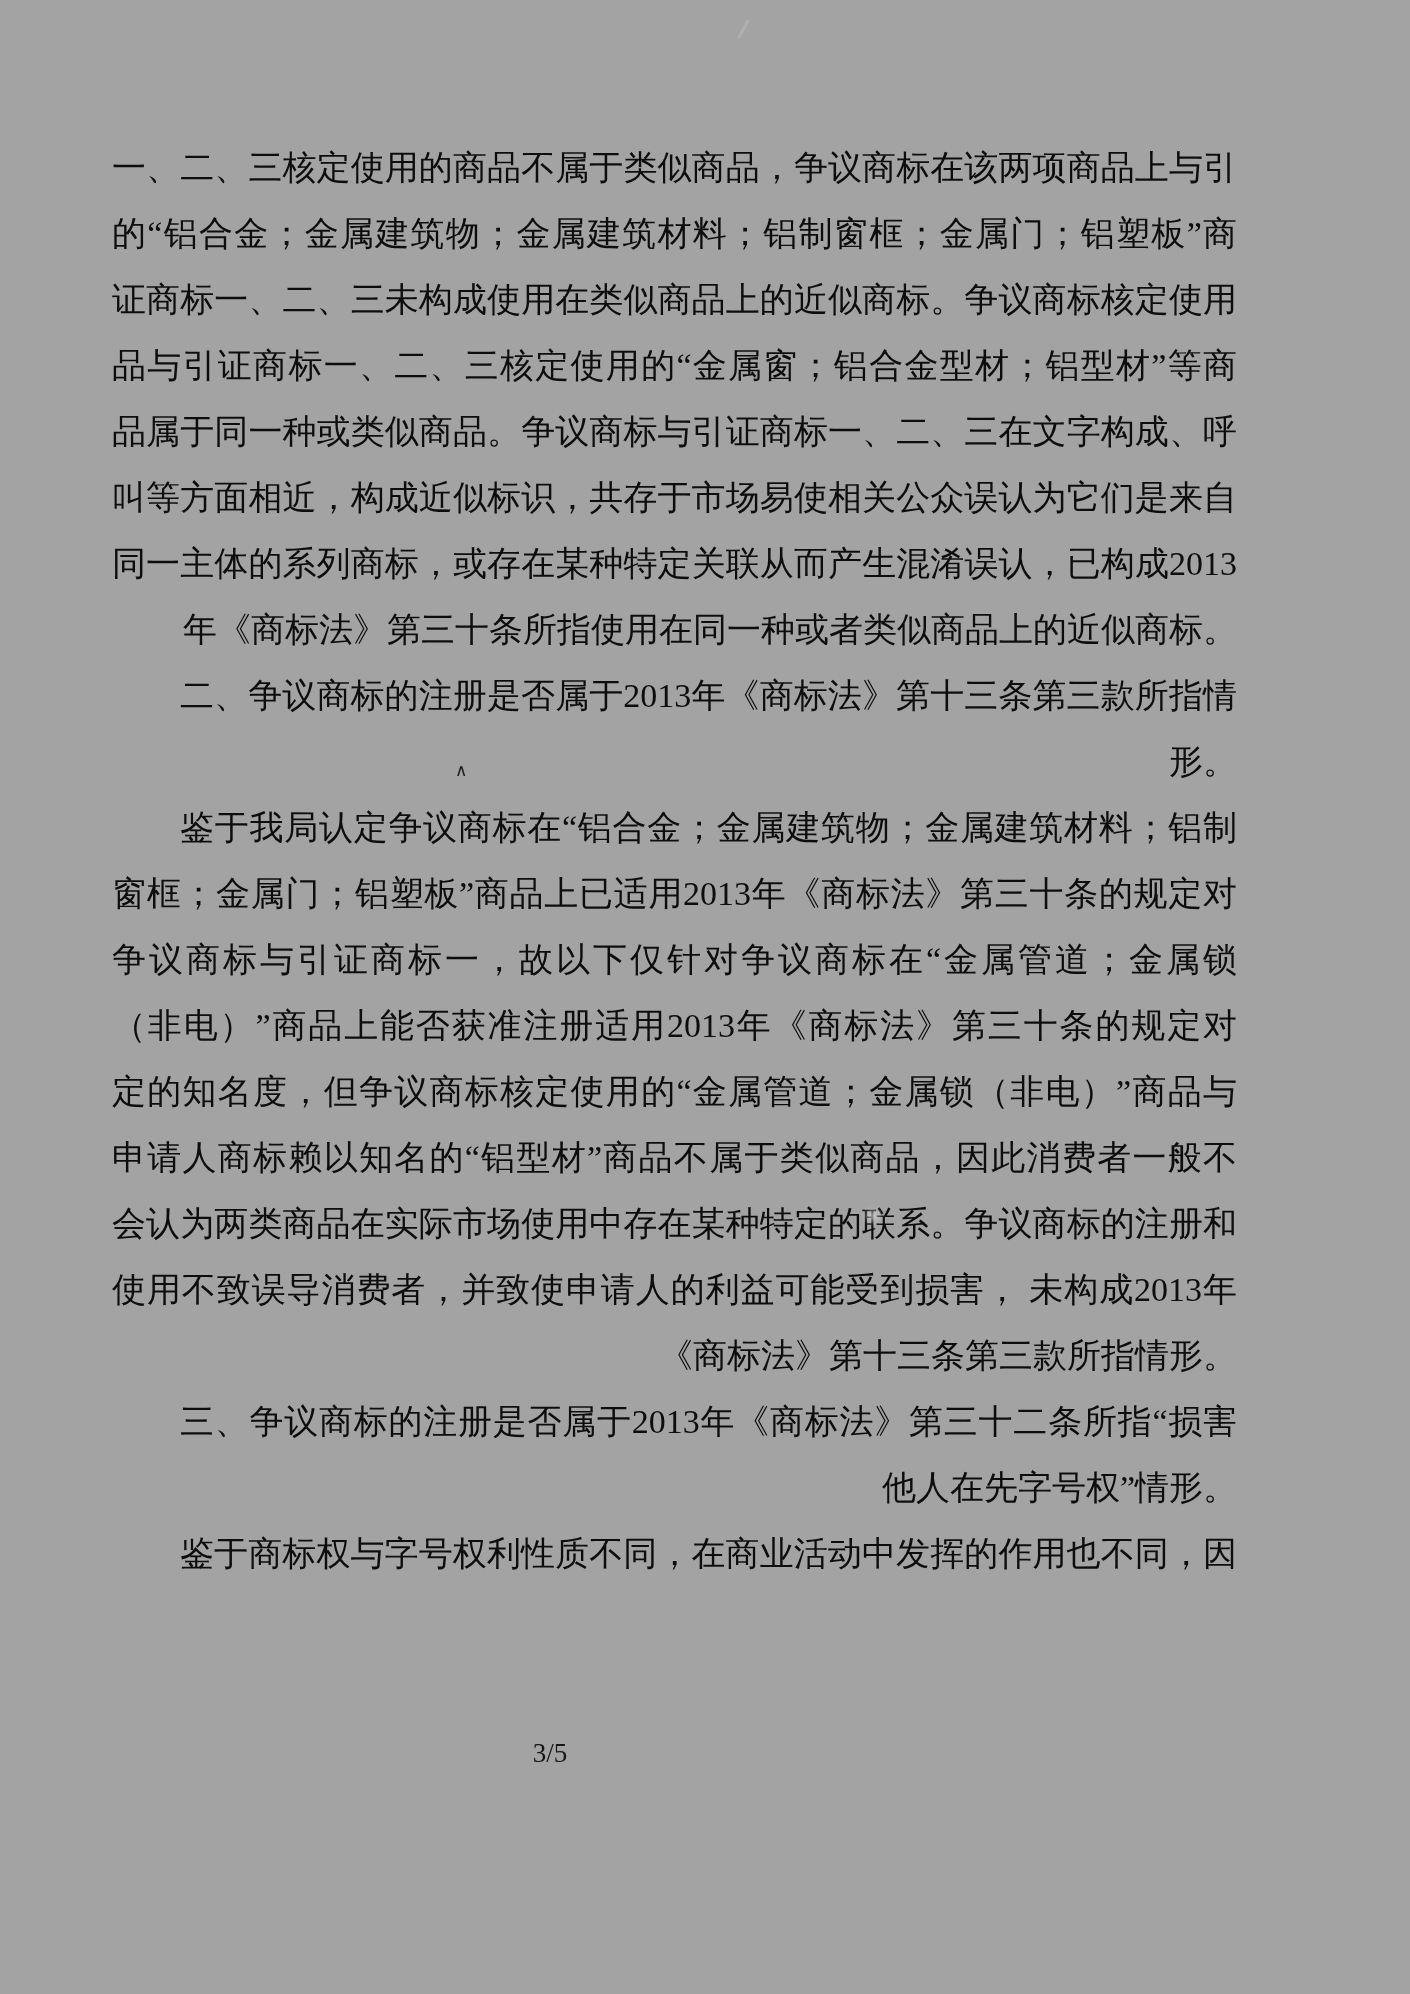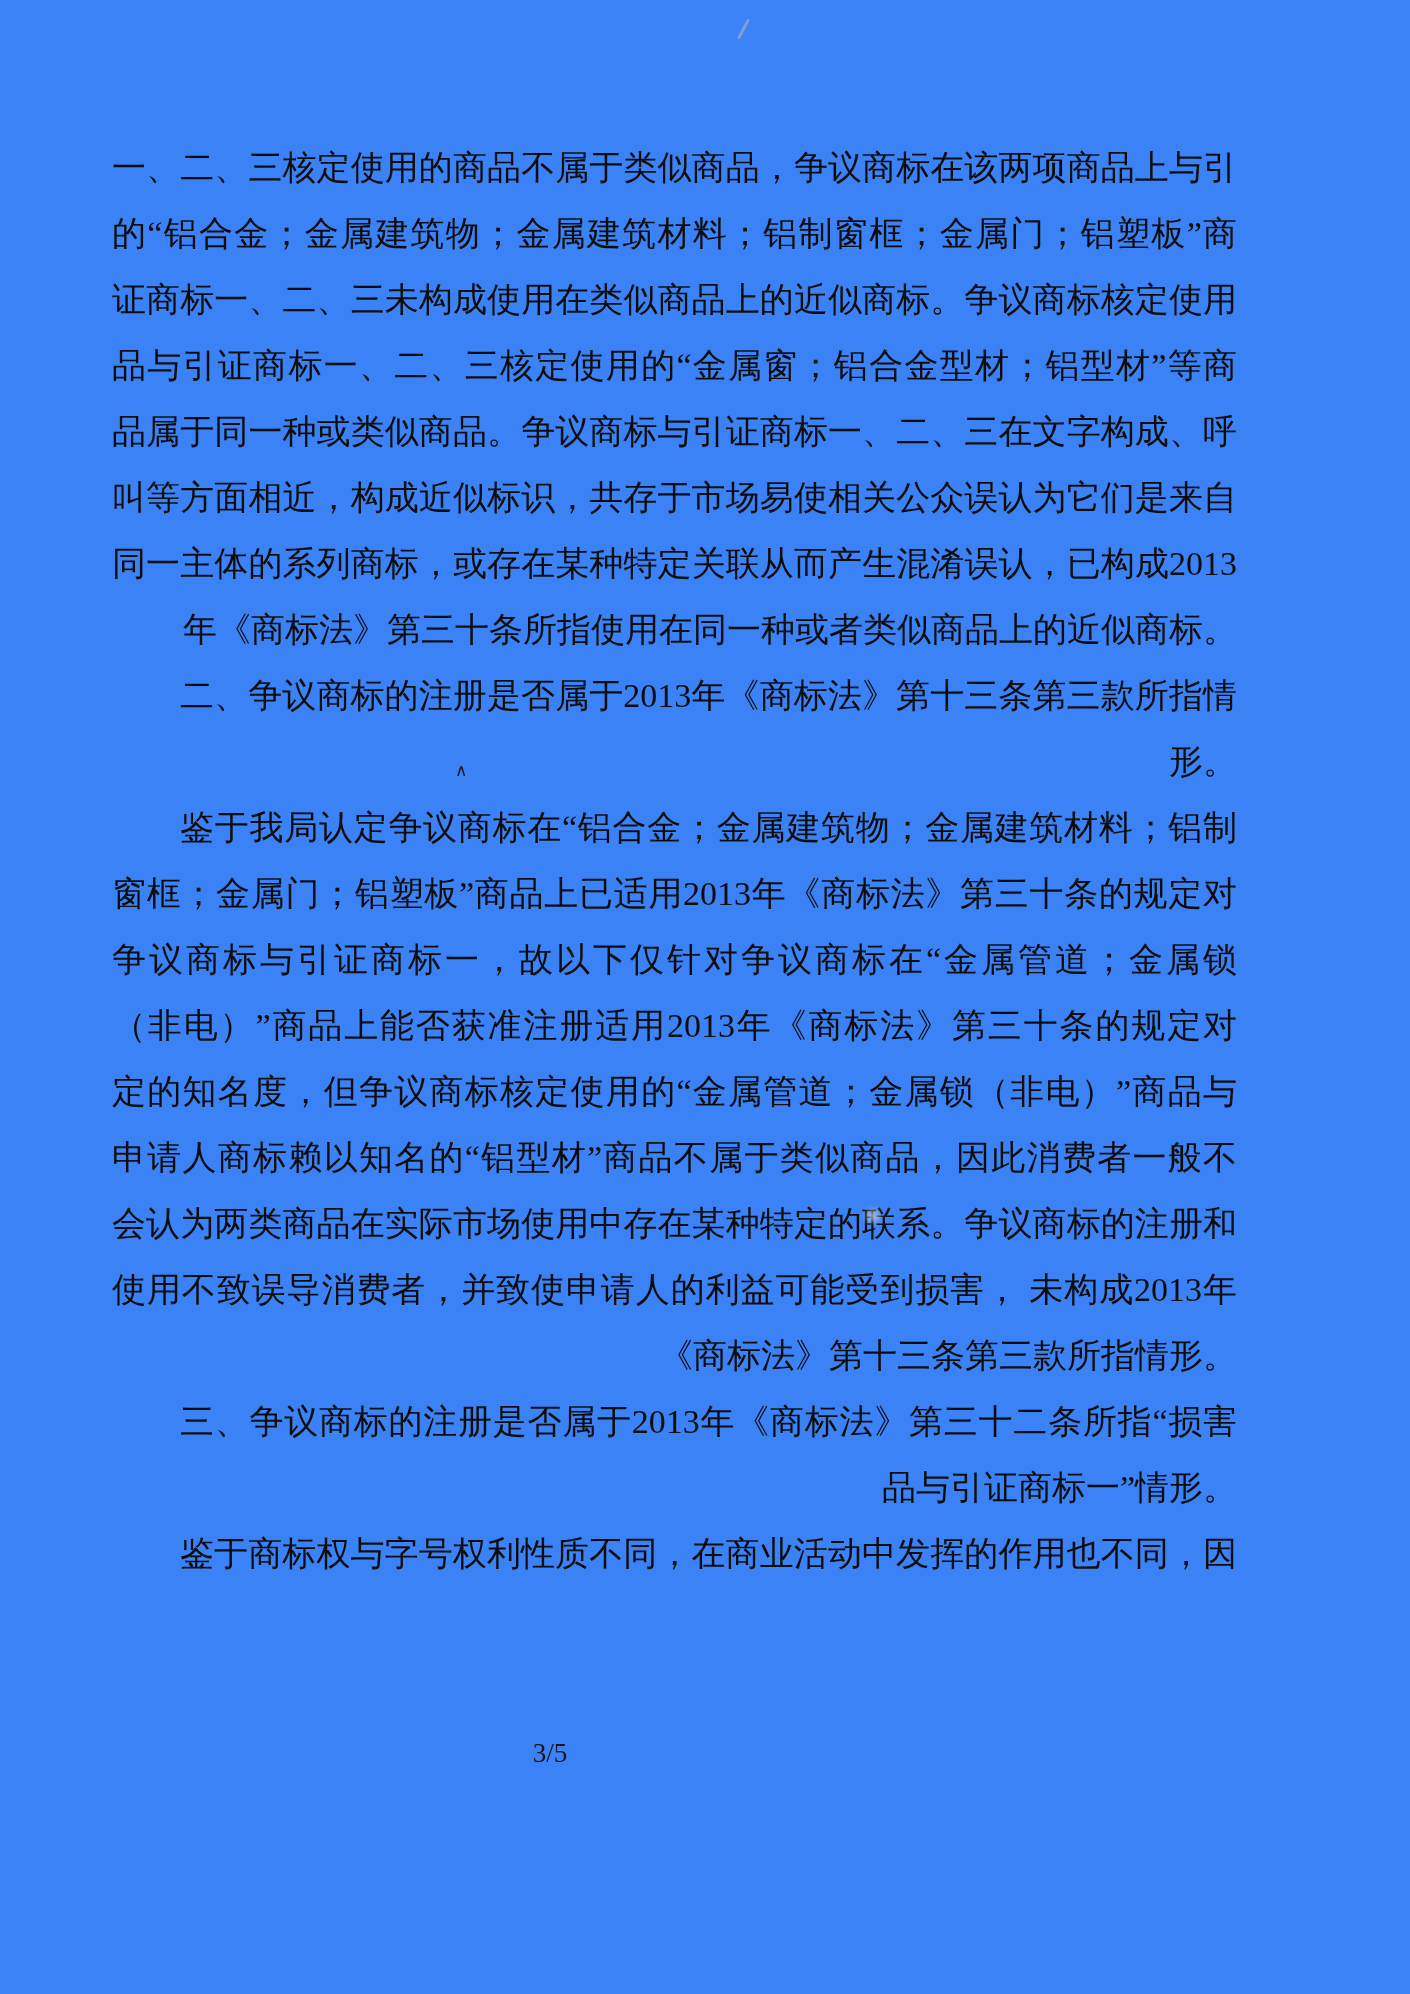--- a/index.html
+++ b/index.html
@@ -1,19 +1,19 @@
 <!DOCTYPE html>
 <html><head>
 <meta charset="utf-8">
 <style>
   html,body{margin:0;padding:0;background:#e8e8e8;}
   .page{
     position:relative;
     width:1410px;height:1994px;
-    background:#3b82f6;
+    background:#a3a3a3;
     overflow:hidden;
     font-family:"Liberation Serif","DejaVu Serif",serif;
   }
   .doc{
     position:absolute;
     left:112px;top:135px;width:1125px;
     color:#0d0d0d;
   }
   .ln{
     height:66px;
@@ -85,21 +85,21 @@
     <div class="ln fill indent">鉴于我局认定争议商标在“铝合金；金属建筑物；金属建筑材料；铝制</div>
     <div class="ln fill">窗框；金属门；铝塑板”商品上已适用2013年《商标法》第三十条的规定对</div>
     <div class="ln fill">争议商标与引证商标一，故以下仅针对争议商标在“金属管道；金属锁</div>
     <div class="ln fill">（非电）”商品上能否获准注册适用2013年《商标法》第三十条的规定对</div>
     <div class="ln fill">定的知名度，但争议商标核定使用的“金属管道；金属锁（非电）”商品与</div>
     <div class="ln fill">申请人商标赖以知名的“铝型材”商品不属于类似商品，因此消费者一般不</div>
     <div class="ln fill">会认为两类商品在实际市场使用中存在某种特定的联系。争议商标的注册和</div>
     <div class="ln fill">使用不致误导消费者，并致使申请人的利益可能受到损害， 未构成2013年</div>
     <div class="ln end">《商标法》第十三条第三款所指情形。</div>
     <div class="ln fill indent">三、争议商标的注册是否属于2013年《商标法》第三十二条所指“损害</div>
-    <div class="ln end">品与引证商标一”情形。</div>
+    <div class="ln end">他人在先字号权”情形。</div>
     <div class="ln fill indent">鉴于商标权与字号权利性质不同，在商业活动中发挥的作用也不同，因</div>
   </div>
 
   <div class="caret-mark">∧</div>
 
   <div class="smudge"></div>
 
   <div class="page-number">3/5</div>
 
 </div>

